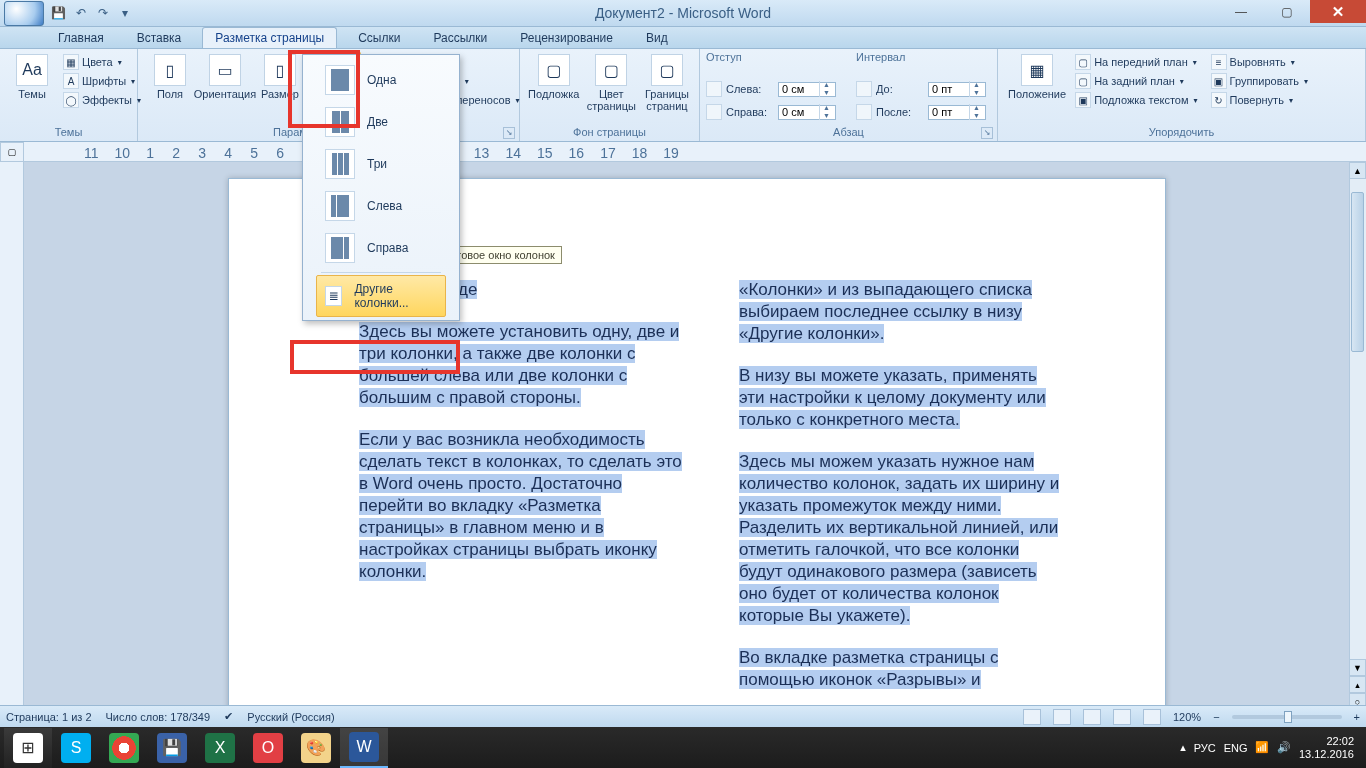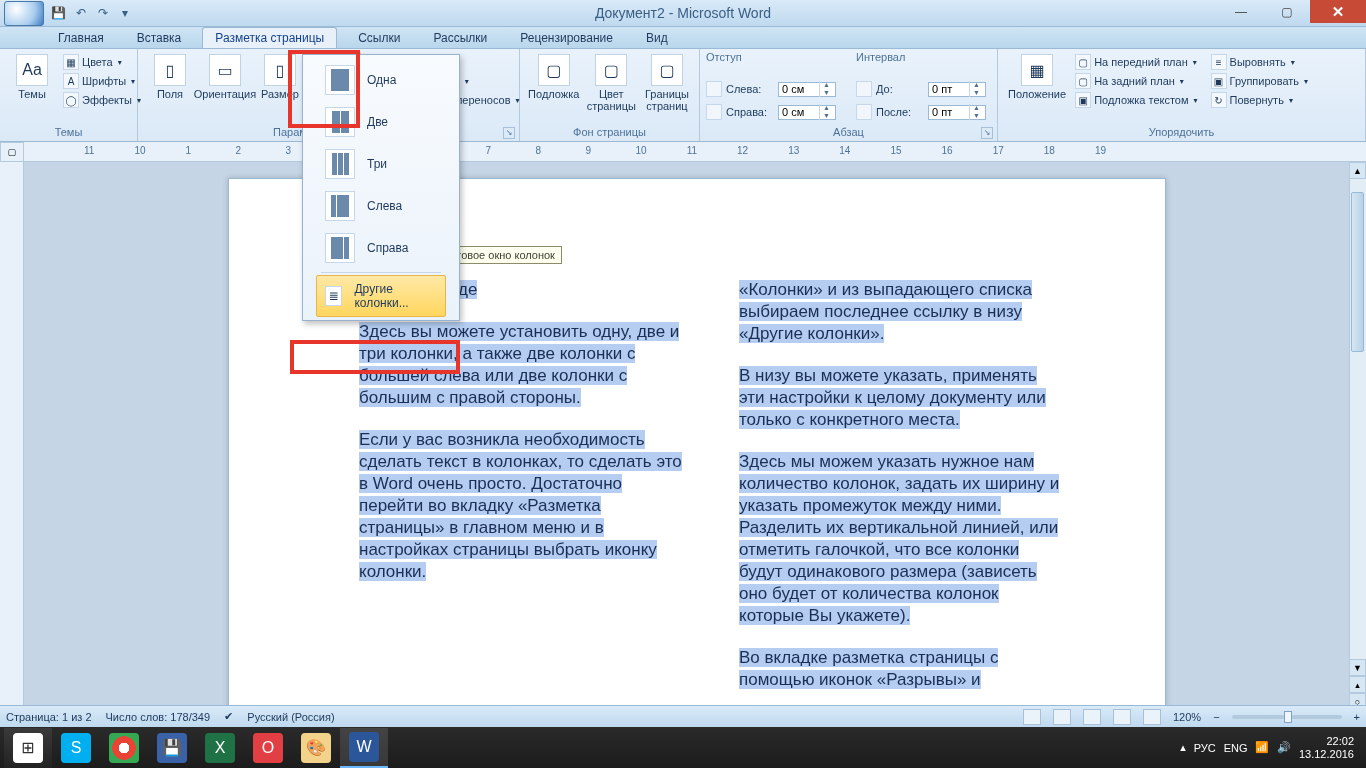--- a/index.html
+++ b/index.html
@@ -49,21 +49,21 @@
 .dd-item.hover { background:linear-gradient(#ffe9a6,#ffd65e); border:1px solid #e9b44a; border-radius:2px; margin:-1px; padding:6px 8px;}
 .dd-sep { height:1px; background:#c5d7e8; margin:3px 4px;}
 .tooltip-dd { position:absolute; left:418px; top:246px; background:#fffff0; border:1px solid #8c8c6d; font-size:11px; padding:2px 6px; color:#3f3f2f; z-index:19;}
 
 
 .hl { position:absolute; border:4px solid #e7352c; z-index:30; pointer-events:none;}
 
 
 .ruler-h { height:20px; background:#e8f1fa; border-bottom:1px solid #b2c9de; position:relative; margin-left:24px;}
 .ruler-corner { position:absolute; left:0; top:142px; width:24px; height:20px; background:#e8f1fa; border:1px solid #b2c9de; display:flex; align-items:center; justify-content:center; font-size:9px;}
-.ruler-numbers { position:absolute; left:60px; top:3px; font-size:10px; color:#4d7299; letter-spacing:0; display:flex; gap:40px;}
+.ruler-numbers { position:absolute; left:60px; top:3px; font-size:14px; color:#4d7299; letter-spacing:0; display:flex; gap:16px;}
 .doc-wrapper { position:absolute; left:0; top:162px; right:0; bottom:41px; background:#c6d5e6; display:flex;}
 .ruler-v { width:24px; background:#e8f1fa; border-right:1px solid #b2c9de;}
 .doc-scroll { flex:1; overflow:hidden; position:relative;}
 .page { position:absolute; left:204px; top:16px; width:938px; min-height:1200px; background:#fff; border:1px solid #9ab9d4; box-shadow:0 0 6px rgba(0,0,0,.2); padding:100px 100px 60px 130px;}
 .page-cols { display:flex; gap:54px;}
 .page-col { flex:1; font-family:"Times New Roman",serif; font-size:17px; line-height:22px; color:#1b2f56;}
 .page-col p { margin-bottom:20px;}
 .sel { background:#b4cdf0;}
 .scrollbar-v { position:absolute; right:0; top:0; bottom:0; width:17px; background:#e3edf6; border-left:1px solid #b2c9de;}
 .sb-thumb { position:absolute; right:2px; top:30px; width:13px; height:160px; background:linear-gradient(90deg,#d7e6f3,#b8d1e7); border:1px solid #9ab9d4; border-radius:2px;}

